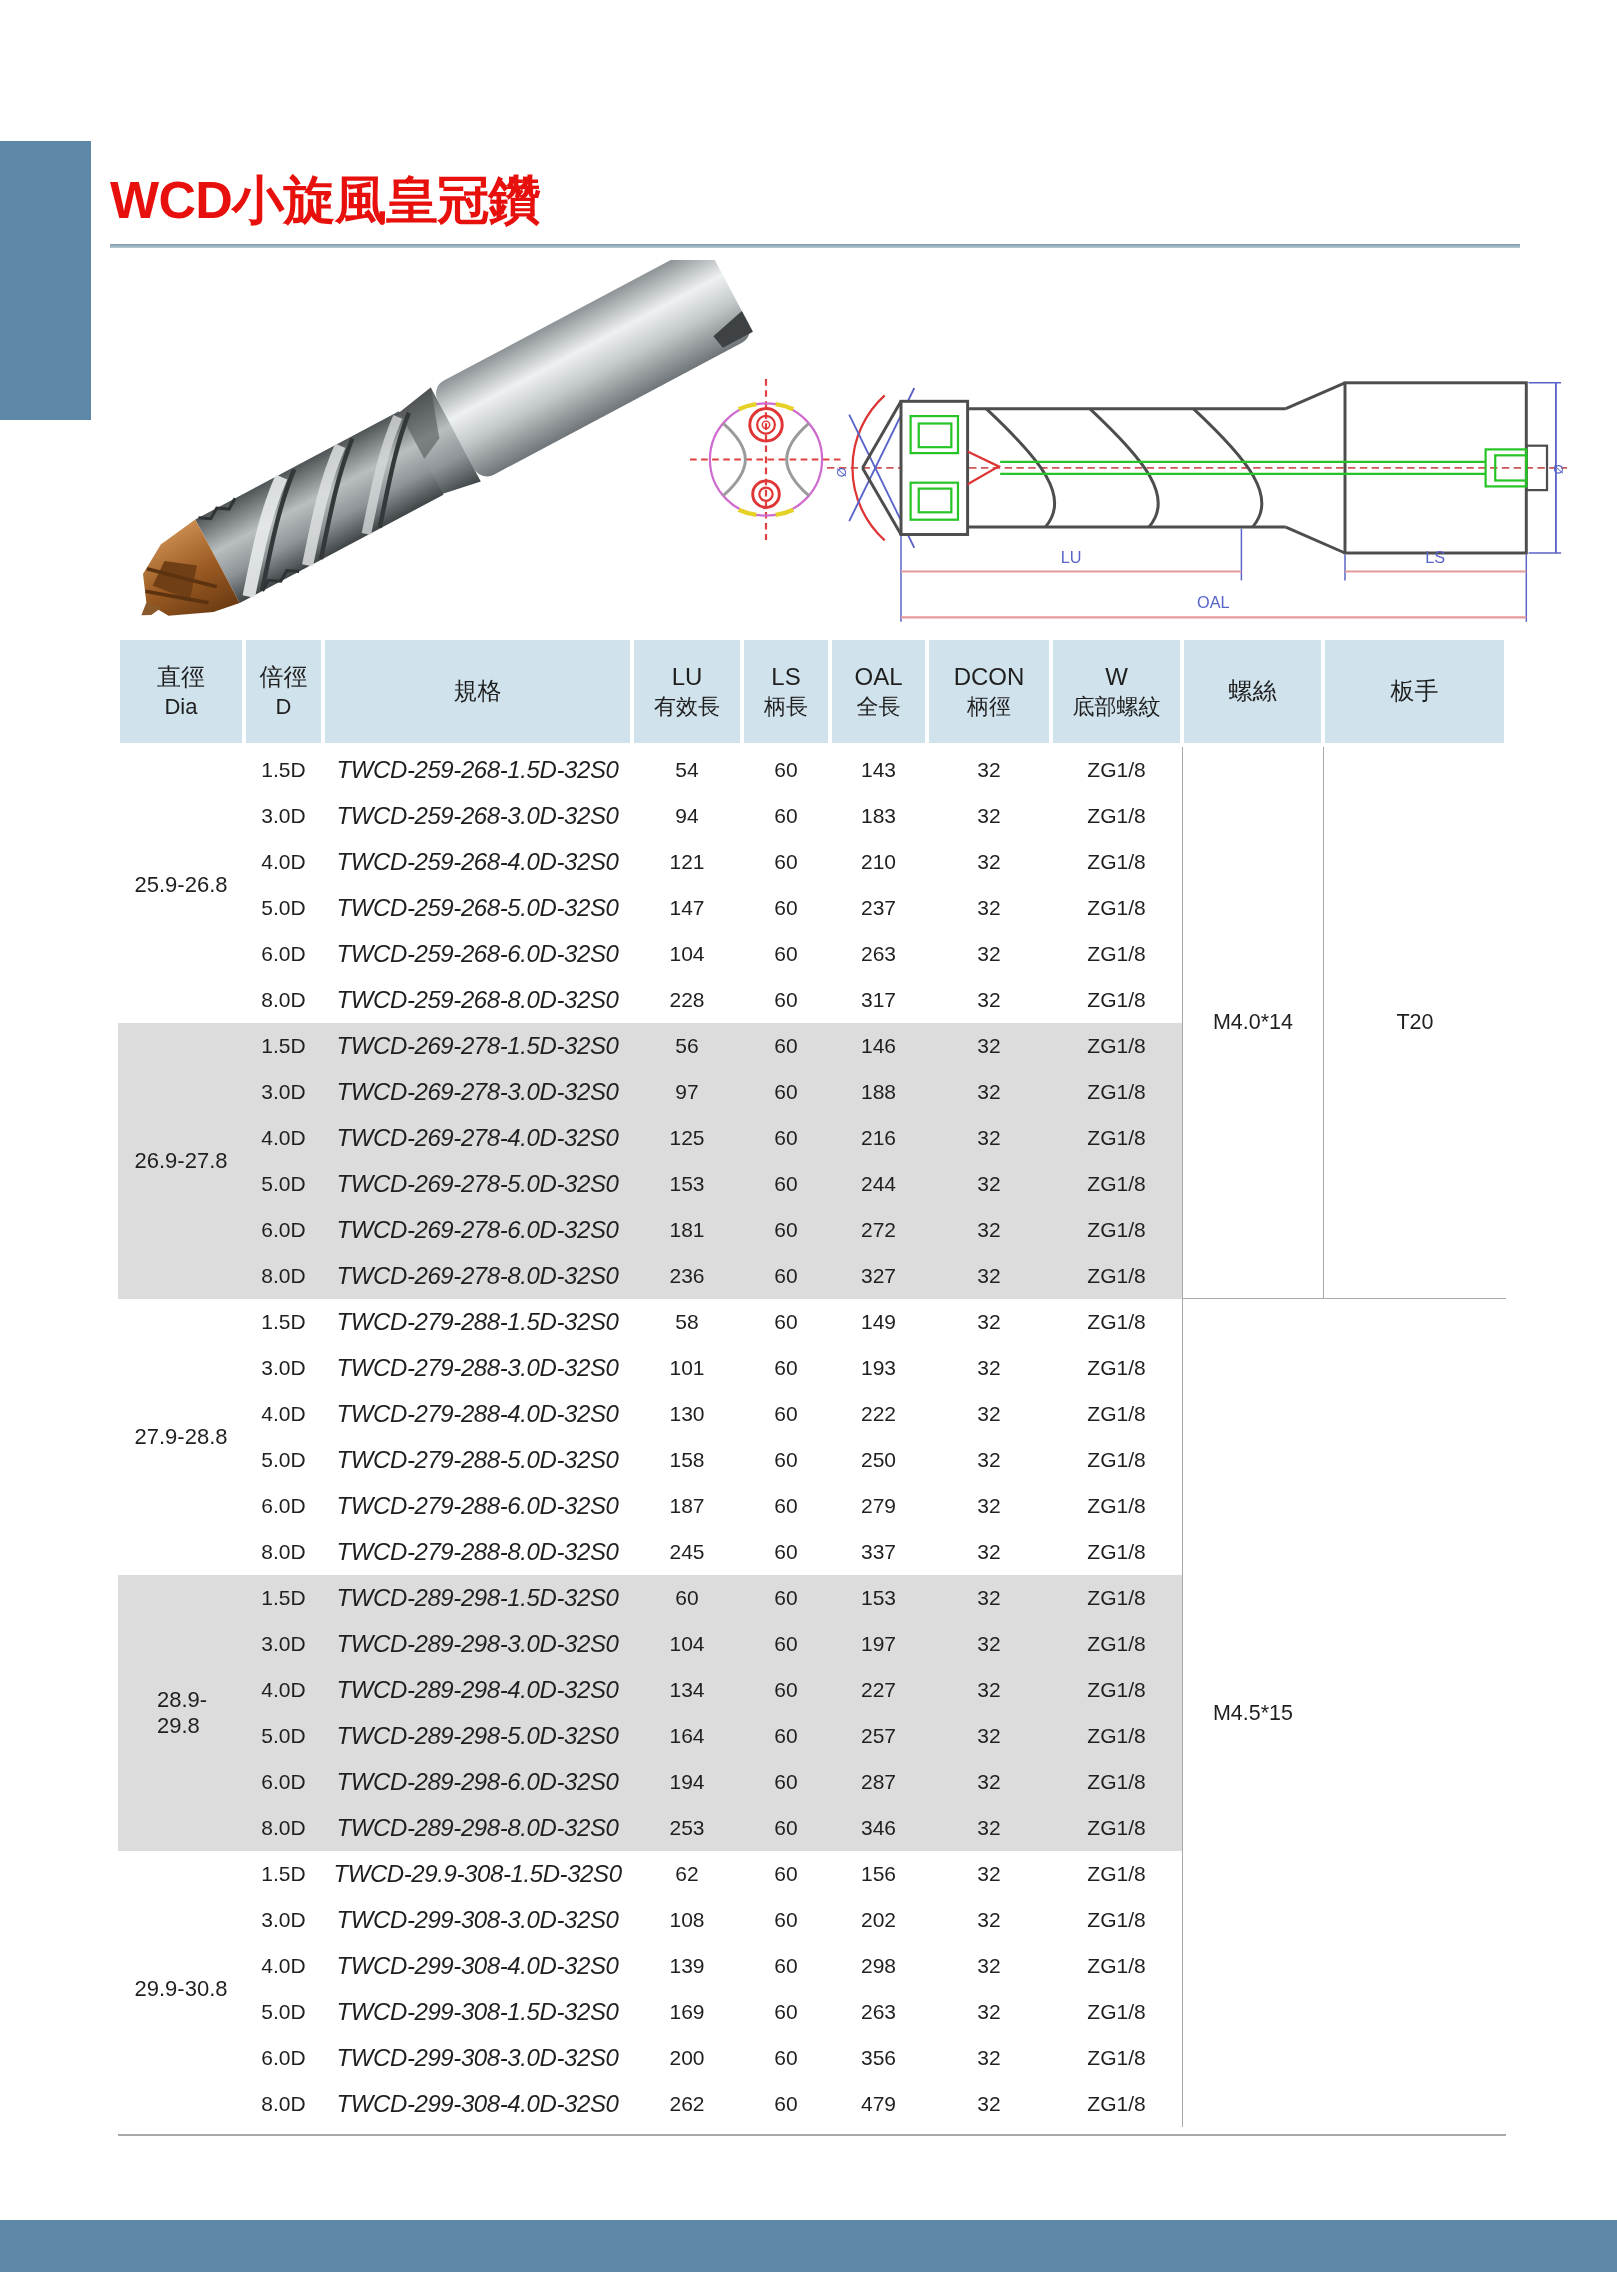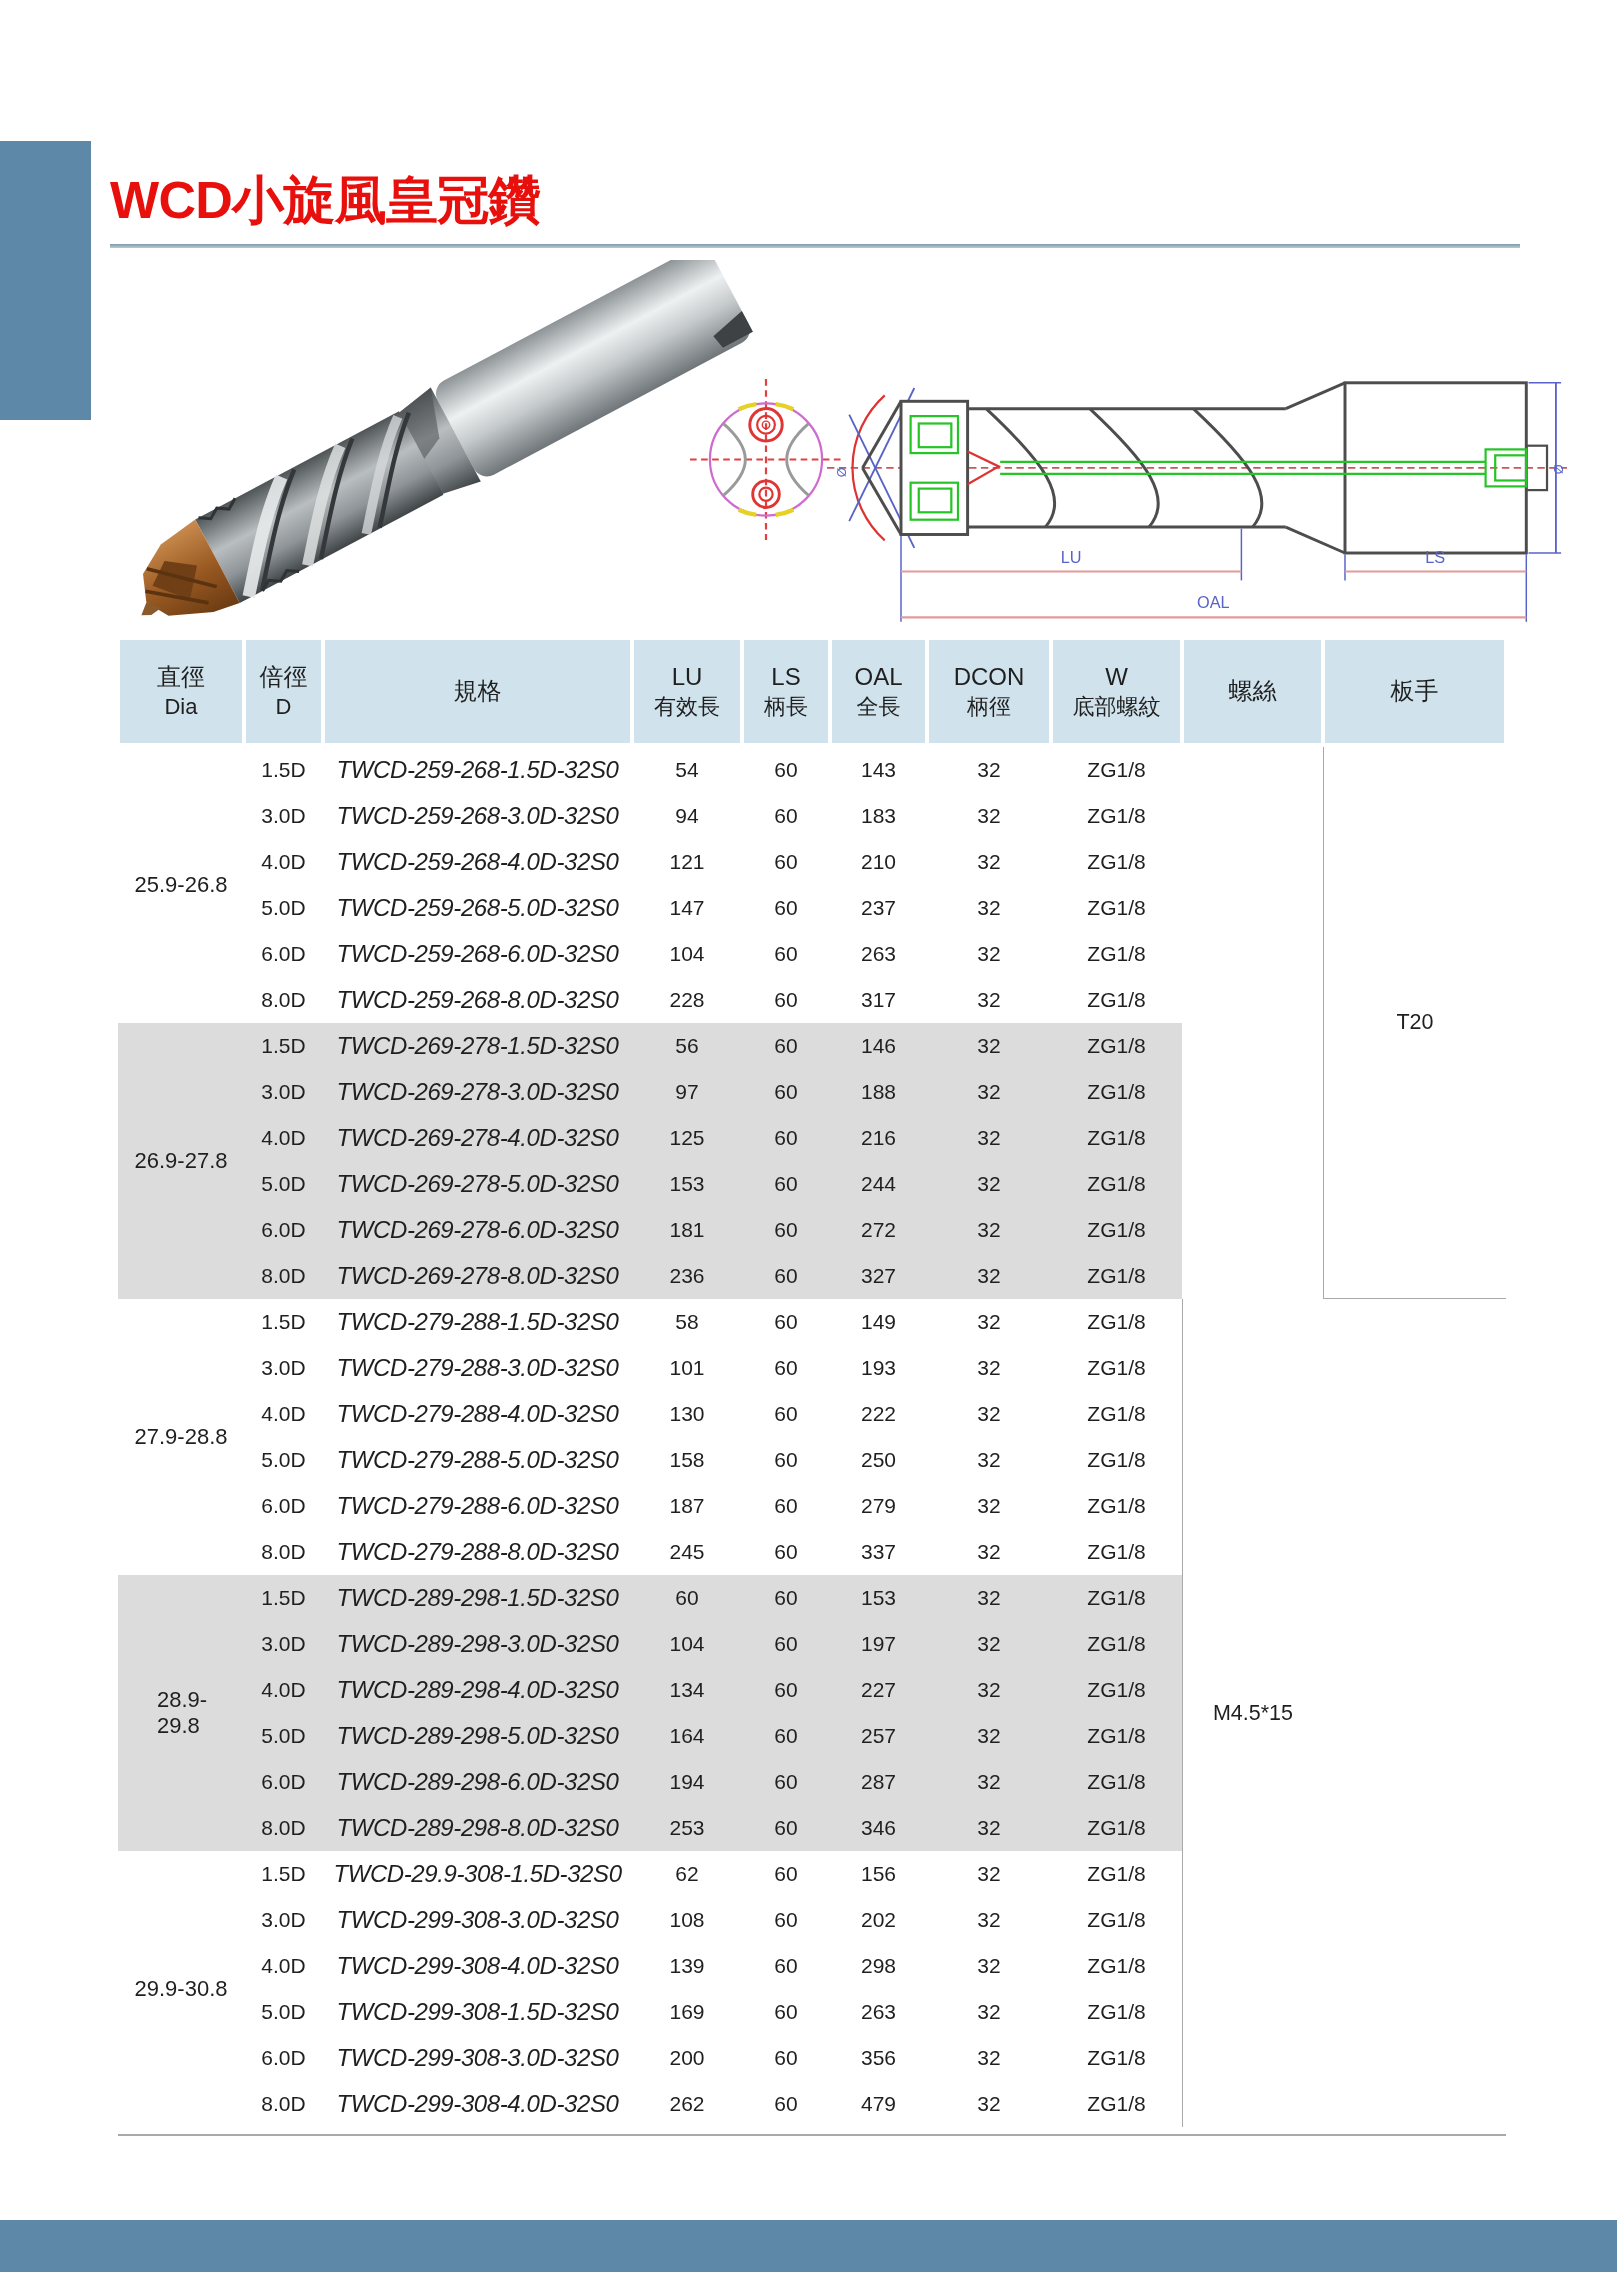--- a/index.html
+++ b/index.html
@@ -422,17 +422,18 @@
     <div class="cell" style="grid-area: 30 / 6;">356</div>
     <div class="cell" style="grid-area: 30 / 7;">32</div>
     <div class="cell" style="grid-area: 30 / 8;">ZG1/8</div>
     <div class="cell" style="grid-area: 31 / 2;">8.0D</div>
     <div class="cell spec" style="grid-area: 31 / 3;">TWCD-299-308-4.0D-32S0</div>
     <div class="cell" style="grid-area: 31 / 4;">262</div>
     <div class="cell" style="grid-area: 31 / 5;">60</div>
     <div class="cell" style="grid-area: 31 / 6;">479</div>
     <div class="cell" style="grid-area: 31 / 7;">32</div>
     <div class="cell" style="grid-area: 31 / 8;">ZG1/8</div>
+    <div class="cell sw first" style="grid-area: 2 / 9 / span 12;">M4.0*14</div>
     <div class="cell sw first" style="grid-area: 2 / 10 / span 12;">T20</div>
     <div class="cell sw" style="grid-area: 14 / 9 / span 18;">M4.5*15</div>
   </div>
 <div class="table-bottom-line"></div>
 
 
 </body></html>

